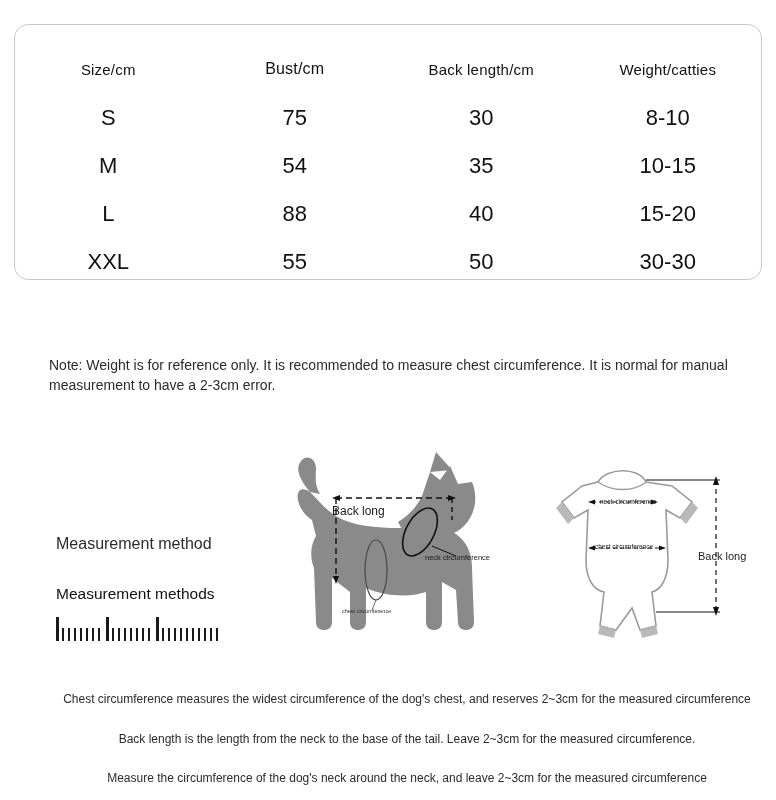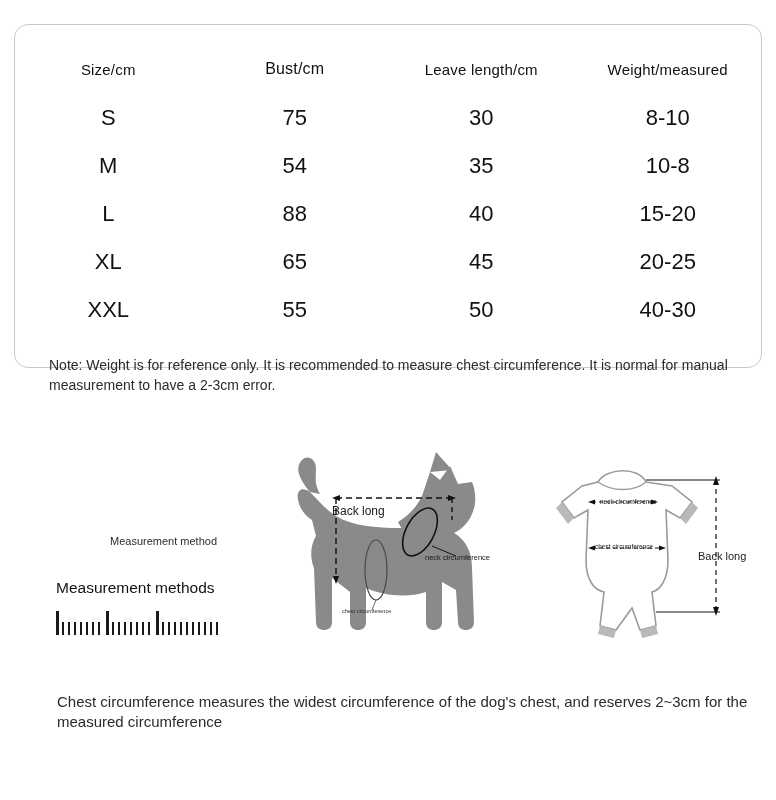--- a/index.html
+++ b/index.html
@@ -15,21 +15,21 @@
     overflow: hidden;
     position: relative;
   }
 
   
   .table-card {
     position: absolute;
     left: 14px;
     top: 24px;
     width: 748px;
-    height: 344px;
+    height: 256px;
     border: 1px solid #c9c9c9;
     border-radius: 14px;
     box-sizing: border-box;
     background: #fff;
   }
   .size-table {
     width: 100%;
     border-collapse: collapse;
     table-layout: fixed;
   }
@@ -81,24 +81,23 @@
     height: 230px;
   }
 
   .measure-block {
     position: absolute;
     left: 56px;
     top: 95px;
     width: 215px;
   }
   .measure-small {
-    font-size: 11px;
+    font-size: 16px;
     color: #2b2b2b;
     margin-bottom: 16px;
-    text-align: center;
   }
   .measure-big {
     font-size: 15.5px;
     color: #111;
     margin-bottom: 12px;
     margin-top: 32px;
   }
   .ruler {
     position: relative;
     width: 165px;
@@ -174,68 +173,63 @@
 
   
   .bottom-notes {
     position: absolute;
     left: 57px;
     top: 692px;
     width: 700px;
   }
   .bottom-notes p {
     margin: 0 0 24px 0;
-    font-size: 15px;
+    font-size: 12px;
     color: #2b2b2b;
     line-height: 1.3;
+    text-align: center;
   }
 </style>
 </head>
 <body>
 
 <div class="table-card">
   <table class="size-table">
     <thead>
       <tr>
         <th class="col1">Size/cm</th>
         <th class="col2 big">Bust/cm</th>
-        <th class="col3">Leave length/cm</th>
-        <th class="col4">Weight/measured</th>
+        <th class="col3">Back length/cm</th>
+        <th class="col4">Weight/catties</th>
       </tr>
     </thead>
     <tbody>
       <tr>
         <td class="label">S</td>
         <td>75</td>
         <td>30</td>
         <td>8-10</td>
       </tr>
       <tr>
         <td class="label">M</td>
         <td>54</td>
         <td>35</td>
-        <td>10-8</td>
+        <td>10-15</td>
       </tr>
       <tr>
         <td class="label">L</td>
         <td>88</td>
         <td>40</td>
         <td>15-20</td>
       </tr>
       <tr>
-        <td class="label">XL</td>
-        <td>65</td>
-        <td>45</td>
-        <td>20-25</td>
-      </tr>
-      <tr>
         <td class="label">XXL</td>
         <td>55</td>
         <td>50</td>
-        <td>40-30</td>
+        <td>30-30</td>
       </tr>
     </tbody>
   </table>
 </div>
 
 <div class="note">Note: Weight is for reference only. It is recommended to measure chest circumference. It is normal for manual measurement to have a 2-3cm error.</div>
 
 <div class="illus">
 
   <div class="measure-block">
@@ -340,13 +334,15 @@
       <line x1="136" y1="172" x2="200" y2="172" stroke="#111" stroke-width="1.2"></line>
     </svg>
     <span class="g-lbl g-lbl-neck">neck circumference</span>
     <span class="g-lbl g-lbl-chest">chest circumference</span>
     <span class="g-lbl g-lbl-back">Back long</span>
   </div>
 </div>
 
 <div class="bottom-notes">
   <p>Chest circumference measures the widest circumference of the dog's chest, and reserves 2~3cm for the measured circumference</p>
+  <p>Back length is the length from the neck to the base of the tail. Leave 2~3cm for the measured circumference.</p>
+  <p>Measure the circumference of the dog's neck around the neck, and leave 2~3cm for the measured circumference</p>
 </div>
 
 </body></html>

